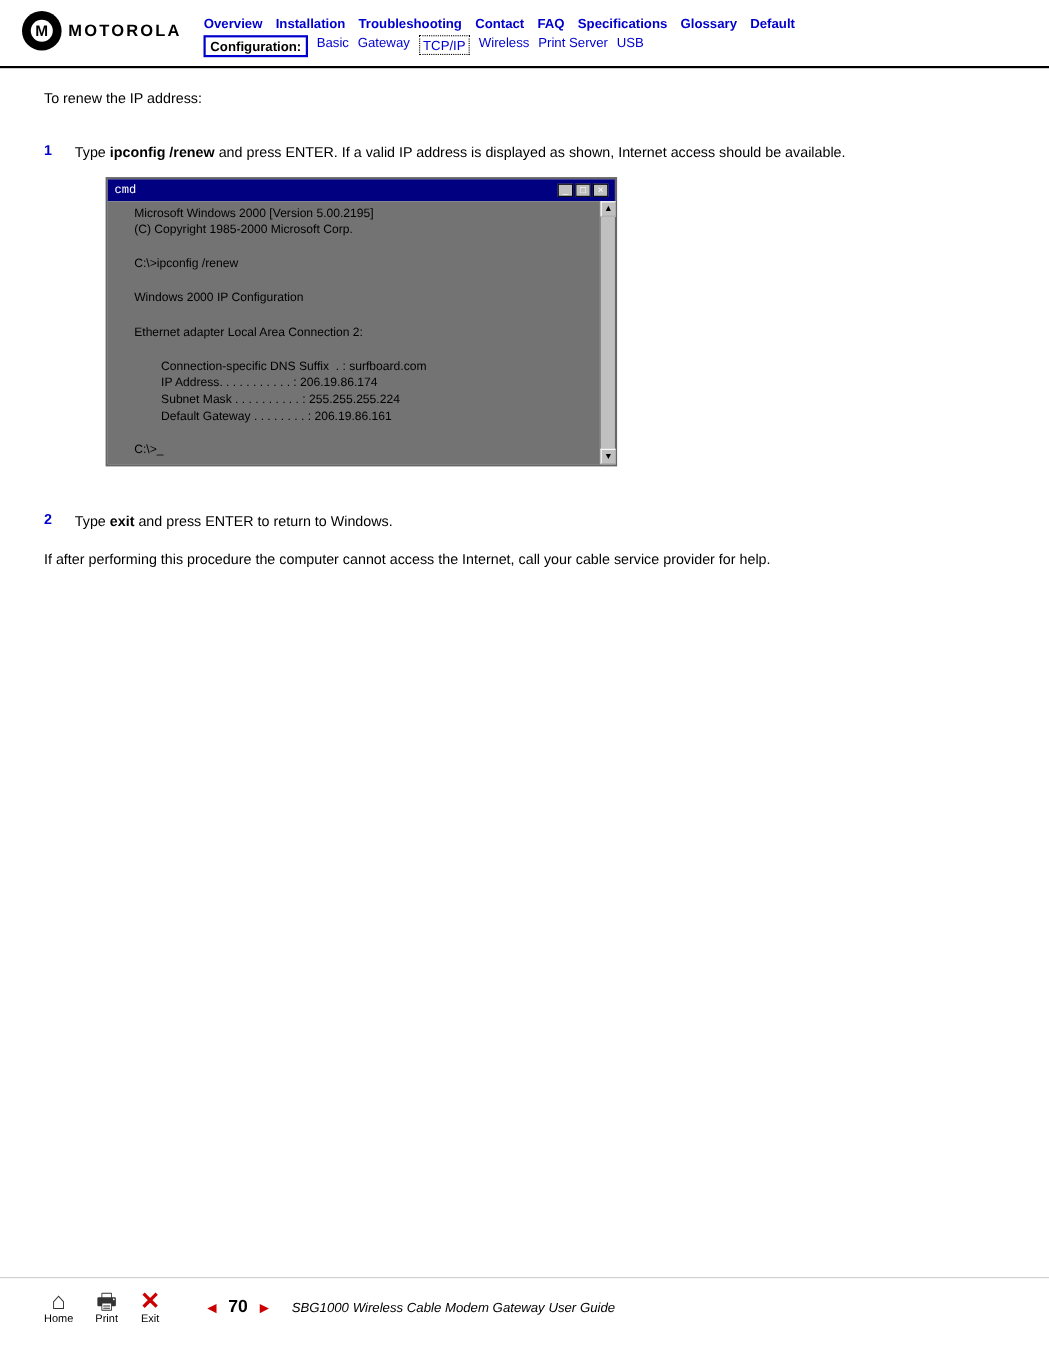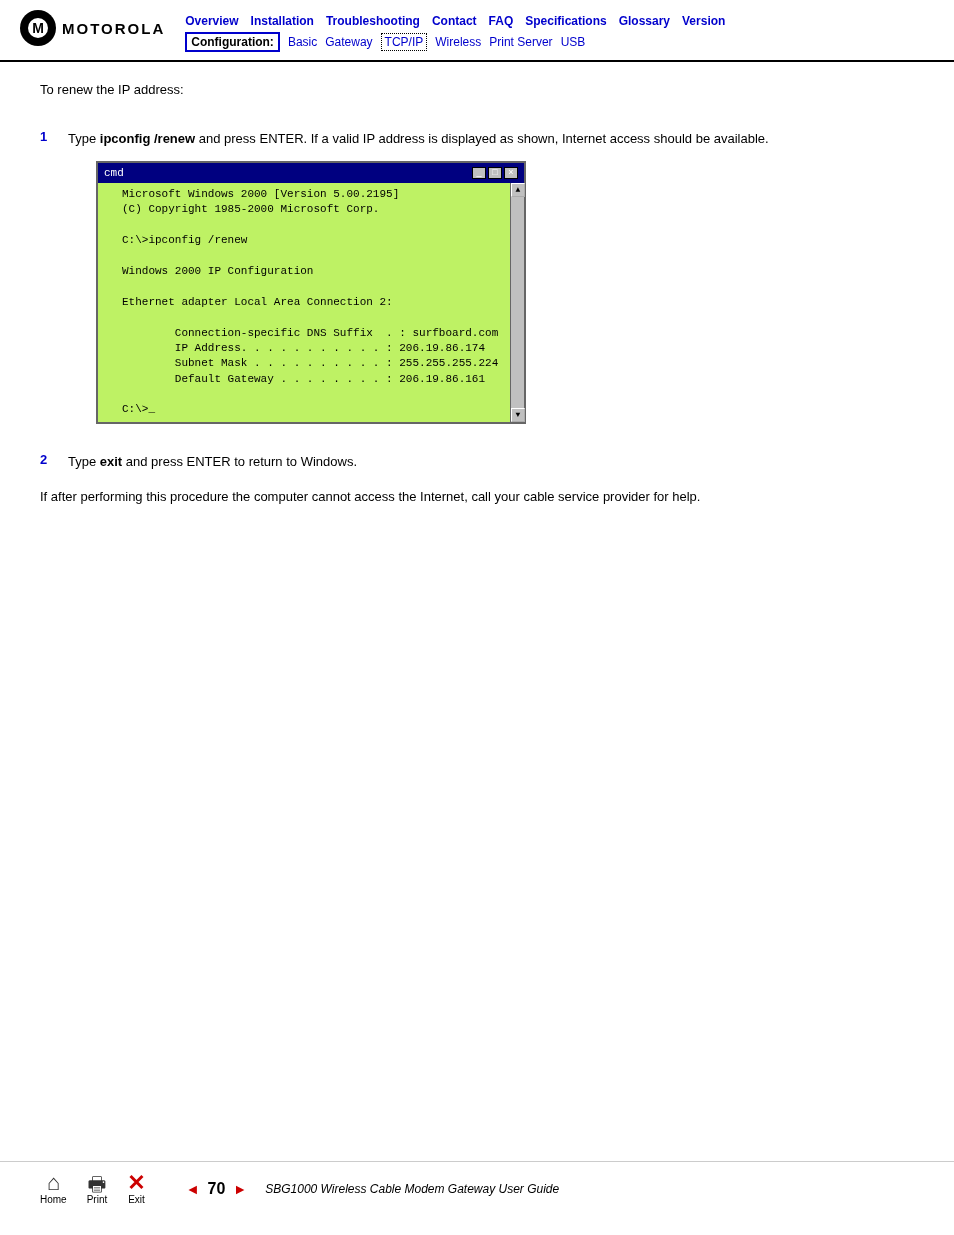--- a/index.html
+++ b/index.html
@@ -60,21 +60,21 @@
     }
     .nav-link {
       color: #0000cc;
       font-size: 12px;
       font-weight: bold;
       text-decoration: none;
       cursor: pointer;
     }
     .config-row {
       display: flex;
-      align-items: center;
+      align-items: flex-start;
       gap: 8px;
     }
     .config-label {
       font-size: 12px;
       font-weight: bold;
       color: #000;
       background: #fff;
       border: 2px solid #0000cc;
       padding: 1px 4px;
     }
@@ -115,23 +115,23 @@
     .step-text {
       font-size: 13px;
       line-height: 1.5;
     }
     .step-text .cmd-text {
       font-weight: bold;
     }
 
     
     .cmd-window {
-      margin: 12px 0 12px 28px;
+      margin: 12px 0 24px 28px;
       border: 2px solid #666;
-      width: 430px;
+      width: 465px;
     }
     .cmd-titlebar {
       background: #000080;
       color: #fff;
       font-size: 11px;
       font-family: 'Courier New', monospace;
       padding: 2px 6px;
       display: flex;
       justify-content: space-between;
       align-items: center;
@@ -146,22 +146,22 @@
       width: 14px;
       height: 12px;
       font-size: 9px;
       display: flex;
       align-items: center;
       justify-content: center;
       cursor: pointer;
       font-family: Arial;
     }
     .cmd-body {
-      background: #bef264;
-      font-family: Liberation Mono, monospace;
+      background: #737373;
+      font-family: Liberation Sans, sans-serif;
       font-size: 11px;
       padding: 4px 24px;
       position: relative;
       min-height: 160px;
     }
     .cmd-body-inner {
       padding-right: 14px;
     }
     .cmd-scrollbar {
       position: absolute;
@@ -290,21 +290,21 @@
   </div>
   <div class="nav-area">
     <div class="nav-row">
       <a class="nav-link">Overview</a>
       <a class="nav-link">Installation</a>
       <a class="nav-link">Troubleshooting</a>
       <a class="nav-link">Contact</a>
       <a class="nav-link">FAQ</a>
       <a class="nav-link">Specifications</a>
       <a class="nav-link">Glossary</a>
-      <a class="nav-link">Version</a>
+      <a class="nav-link">Default</a>
     </div>
     <div class="config-row">
       <span class="config-label">Configuration:</span>
       <a class="config-link">Basic</a>
       <a class="config-link">Gateway</a>
       <a class="config-link active">TCP/IP</a>
       <a class="config-link">Wireless</a>
       <a class="config-link">Print Server</a>
       <a class="config-link">USB</a>
     </div>

